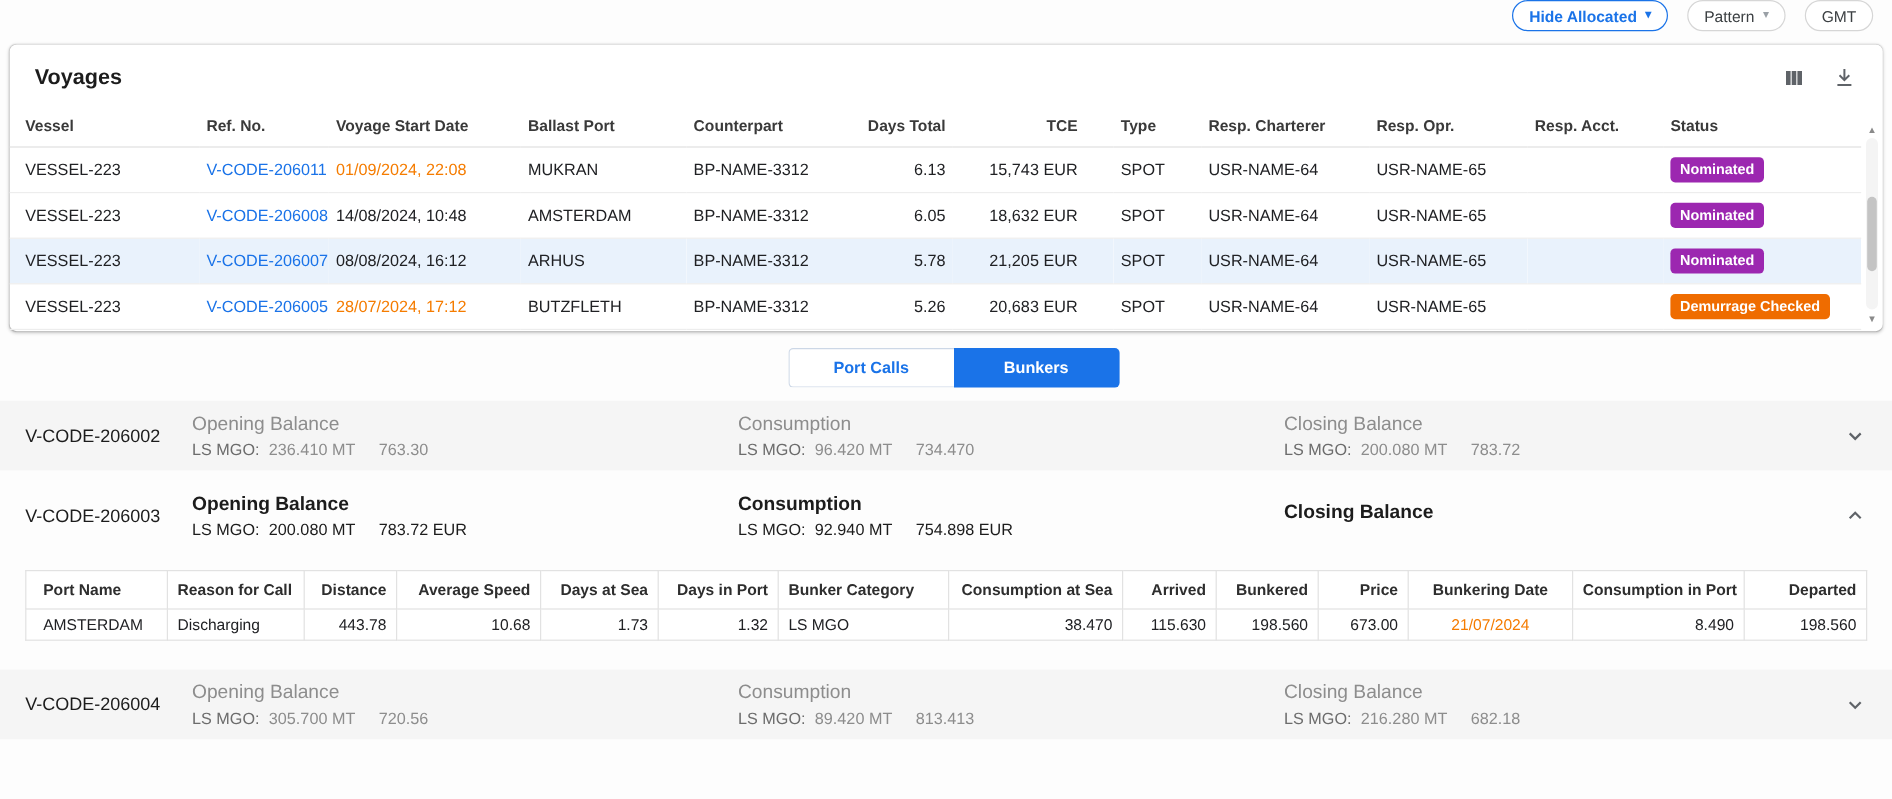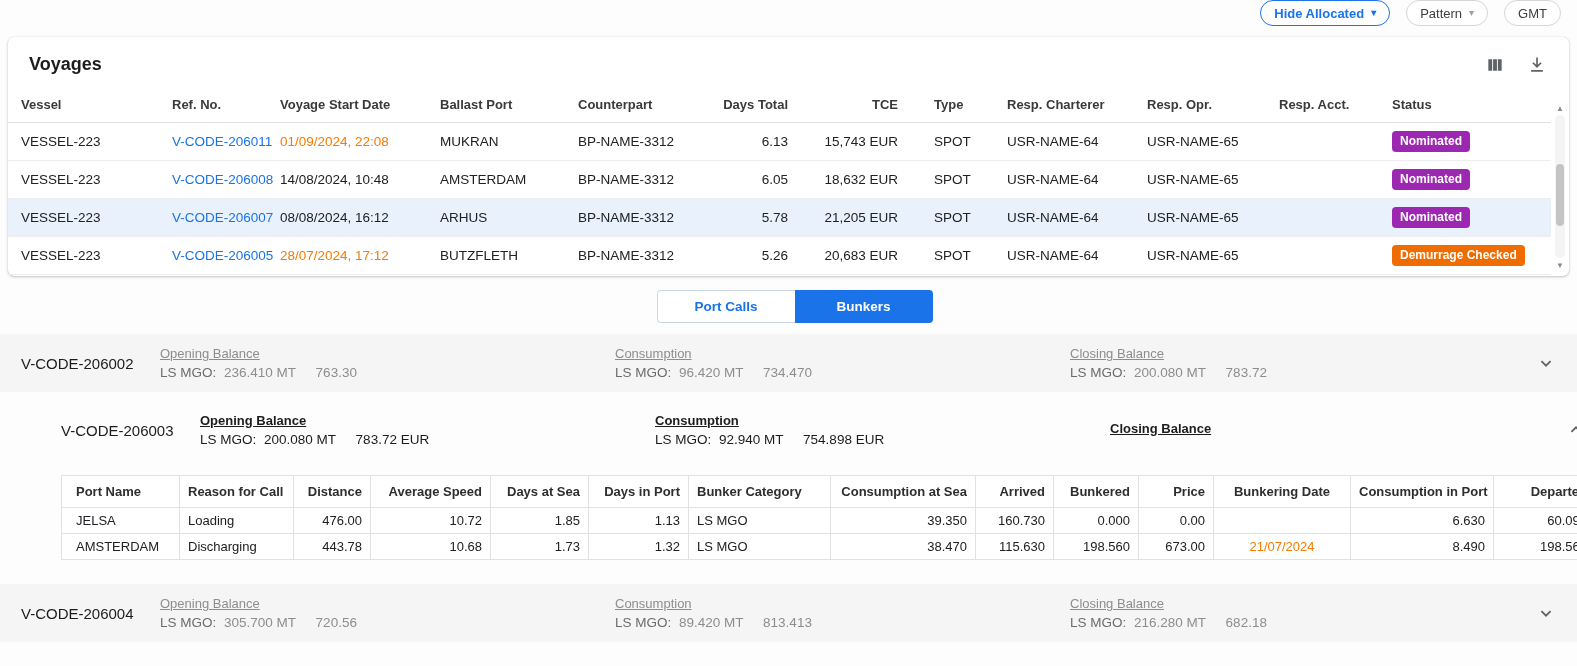--- a/index.html
+++ b/index.html
@@ -59,25 +59,25 @@
   .tab {
     width:138px; height:33px; display:flex; align-items:center; justify-content:center;
     font-size:13.5px; font-weight:600; cursor:pointer;
   }
   .tab.inactive { background:#fff; color:#1a73e8; border:1px solid #ccd7e6; border-right:none; border-radius:4px 0 0 4px; }
   .tab.active { background:#1a73e8; color:#fff; border-radius:0 4px 4px 0; }
 
   
   .sections { margin-top:11px; display:flex; flex-direction:column; gap:9px; }
   .section { background:#f5f5f5; }
-  .section.expanded { background:#fdfdfd;margin-left:40px; }
+  .section.expanded { background:#fdfdfd; }
   .sec-head { display:flex; align-items:center; min-height:58px; padding:0 20px 0 21px; cursor:pointer; }
   .sec-code { width:139px; flex:none; font-size:15px; color:#1c1c1c; }
   .bal-group { width:455px; flex:none; }
-  .bal-label { font-size:13px; color:#8d8d8d; font-weight:500; margin-bottom:4px;text-decoration:underline; }
+  .bal-label { font-size:16px; color:#8d8d8d; font-weight:500; margin-bottom:4px; }
   .bal-line { font-size:13.5px; color:#8d8d8d; }
   .bal-line .fuel { color:#6c6c6c; font-weight:400; }
   .bal-line .qty { margin-left:4px; }
   .bal-line .val { margin-left:16px; }
   .sec-chevron { margin-left:auto; display:inline-flex; cursor:pointer; }
   .section.expanded .bal-label { color:#1c1c1c; font-weight:700; }
   .section.expanded .bal-line, .section.expanded .bal-line .fuel { color:#1c1c1c; }
 
   .ptable-wrap { padding:16px 21px 15px; }
   table.ptable { width:1535px; border-collapse:collapse; table-layout:fixed; font-size:13px; background:#fff; }
@@ -323,36 +323,20 @@
             <th class="num">Arrived</th>
             <th class="num">Bunkered</th>
             <th class="num">Price</th>
             <th class="ctr">Bunkering Date</th>
             <th class="num">Consumption in Port</th>
             <th class="num">Departed</th>
           </tr>
         </thead>
         <tbody>
           <tr>
-            <td>JELSA</td>
-            <td>Loading</td>
-            <td class="num">476.00</td>
-            <td class="num">10.72</td>
-            <td class="num">1.85</td>
-            <td class="num">1.13</td>
-            <td>LS MGO</td>
-            <td class="num">39.350</td>
-            <td class="num">160.730</td>
-            <td class="num">0.000</td>
-            <td class="num">0.00</td>
-            <td class="ctr" style="color: rgb(32, 33, 36);"></td>
-            <td class="num">6.630</td>
-            <td class="num">60.090</td>
-          </tr>
-          <tr>
             <td>AMSTERDAM</td>
             <td>Discharging</td>
             <td class="num">443.78</td>
             <td class="num">10.68</td>
             <td class="num">1.73</td>
             <td class="num">1.32</td>
             <td>LS MGO</td>
             <td class="num">38.470</td>
             <td class="num">115.630</td>
             <td class="num">198.560</td>

